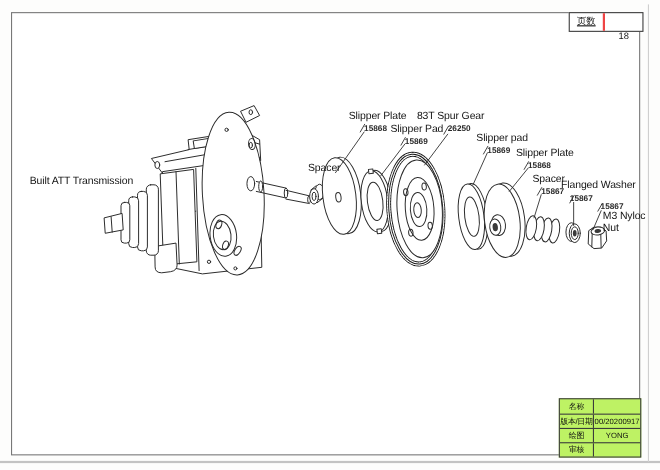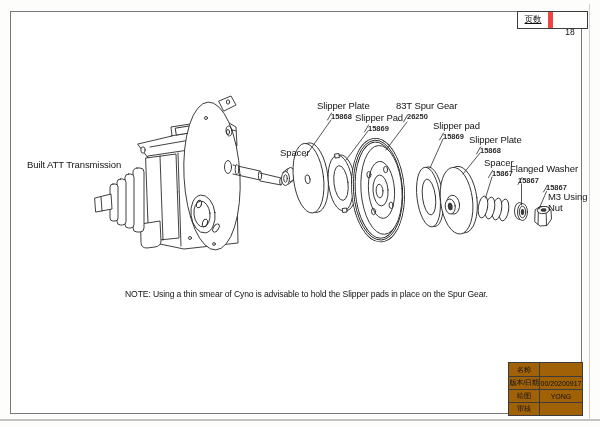--- a/index.html
+++ b/index.html
@@ -27,31 +27,31 @@
     position:absolute;left:125px;top:287px;z-index:3;
     font-size:8.6px;line-height:14.5px;color:#141414;
     letter-spacing:-0.12px;white-space:nowrap;
   }
   
   .tbl-top{
     position:absolute;left:517px;top:11px;z-index:4;display:flex;
     border:1px solid #3c3c3c;background:#fff;box-sizing:border-box;height:18px;
   }
   .tbl-top .c1{
-    width:30px;border-right:5px solid #ef4444;
+    width:30px;border-right:2px solid #ef4444;
     font-size:8.5px;color:#111;display:flex;align-items:center;justify-content:center;text-decoration:underline;
   }
   .tbl-top .c2{
     width:34px;font-size:8.5px;color:#111;
     display:flex;align-items:center;justify-content:center;margin-top:20px;
   }
   
   .tbl-info{
     position:absolute;left:508px;top:362px;z-index:4;width:75px;
-    border:1px solid #3c3c3c;background:#a16207;box-sizing:border-box;
+    border:1px solid #3c3c3c;background:#bef264;box-sizing:border-box;
   }
   .tbl-info .row{display:flex;height:13px;box-sizing:border-box;}
   .tbl-info .row + .row{border-top:1px solid #3c3c3c;}
   .tbl-info .k{
     width:31px;border-right:1px solid #3c3c3c;box-sizing:border-box;
     font-size:7.2px;color:#111;display:flex;align-items:center;justify-content:center;
     letter-spacing:-0.3px;white-space:nowrap;overflow:hidden;
   }
   .tbl-info .v{
     flex:1;font-size:7px;color:#111;
@@ -212,40 +212,39 @@
 
 <div class="lbl" style="left:27px;top:159px">Built ATT Transmission</div>
 <div class="lbl" style="left:280px;top:147px">Spacer</div>
 
 <div class="lbl" style="left:317px;top:100px">Slipper Plate</div>
 <div class="pno" style="left:331px;top:112px">15868</div>
 
 <div class="lbl" style="left:355px;top:112px">Slipper Pad</div>
 <div class="pno" style="left:368px;top:124px">15869</div>
 
-<div class="lbl" style="left:396px;top:100px">83T Spur Gear</div>
+<div class="lbl" style="left:379px;top:100px">83T Spur Gear</div>
 <div class="pno" style="left:407px;top:112px">26250</div>
 
 <div class="lbl" style="left:433px;top:120px">Slipper pad</div>
 <div class="pno" style="left:443px;top:132px">15869</div>
 
 <div class="lbl" style="left:469px;top:134px">Slipper Plate</div>
 <div class="pno" style="left:480px;top:146px">15868</div>
 
 <div class="lbl" style="left:484px;top:157px">Spacer</div>
 <div class="pno" style="left:492px;top:169px">15867</div>
 
 <div class="lbl" style="left:510px;top:163px">Flanged Washer</div>
 <div class="pno" style="left:518px;top:176px">15867</div>
 
 <div class="pno" style="left:546px;top:183px">15867</div>
-<div class="lbl wrap" style="left:548px;top:192px;width:48px">M3 Using Nut</div>
+<div class="lbl wrap" style="left:548px;top:192px;width:48px">M3 Nyloc Nut</div>
 
 <div class="note">
-  <div>NOTE: Using a thin smear of Cyno is advisable to hold the Slipper pads in place on the Spur Gear.</div>
 </div>
 
 <div class="tbl-top">
   <div class="c1">页数</div>
   <div class="c2">18</div>
 </div>
 
 <div class="tbl-info">
   <div class="row">
     <div class="k">名称</div>

